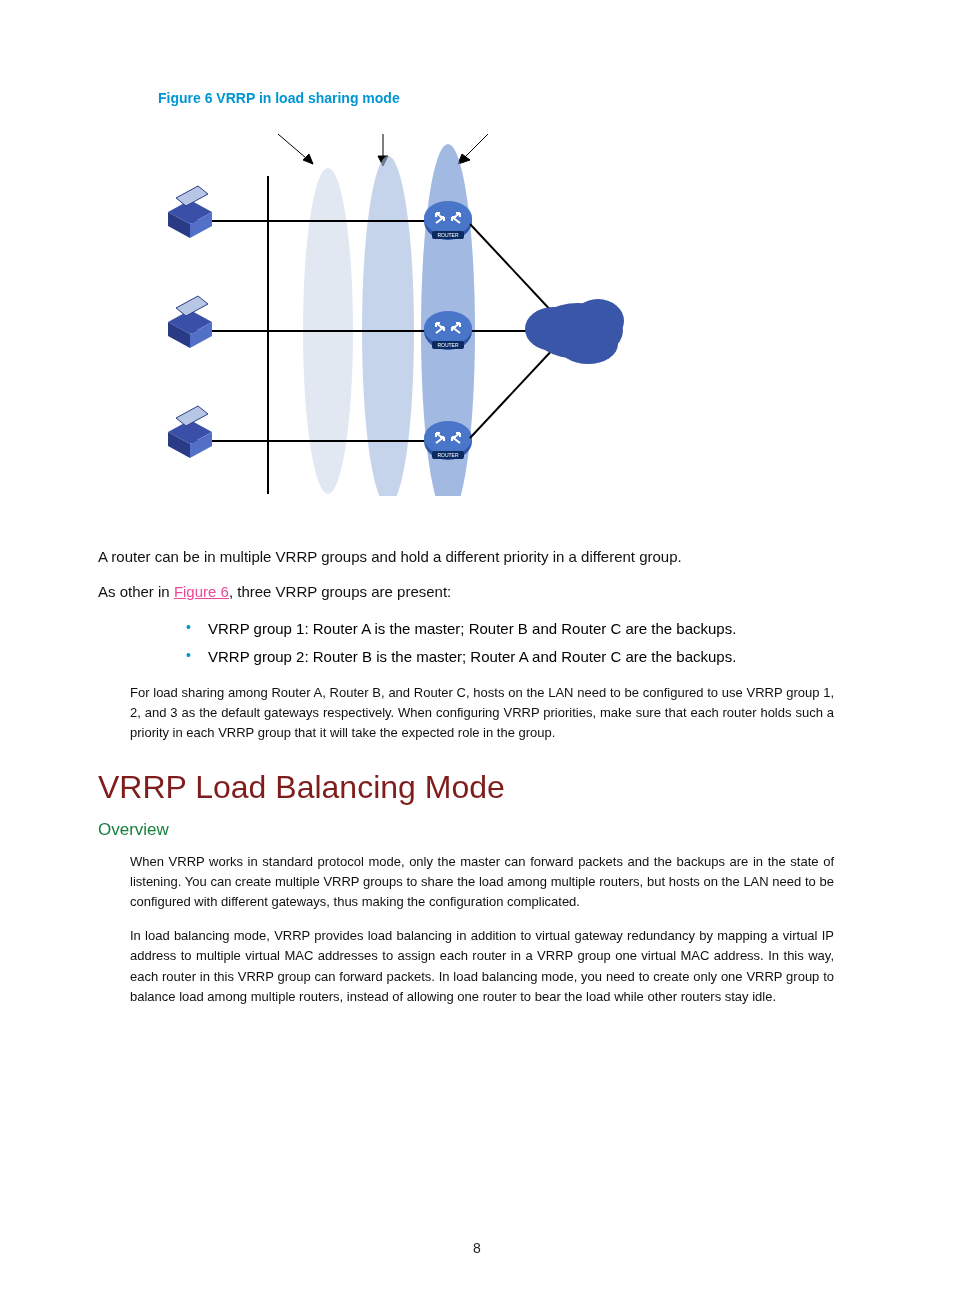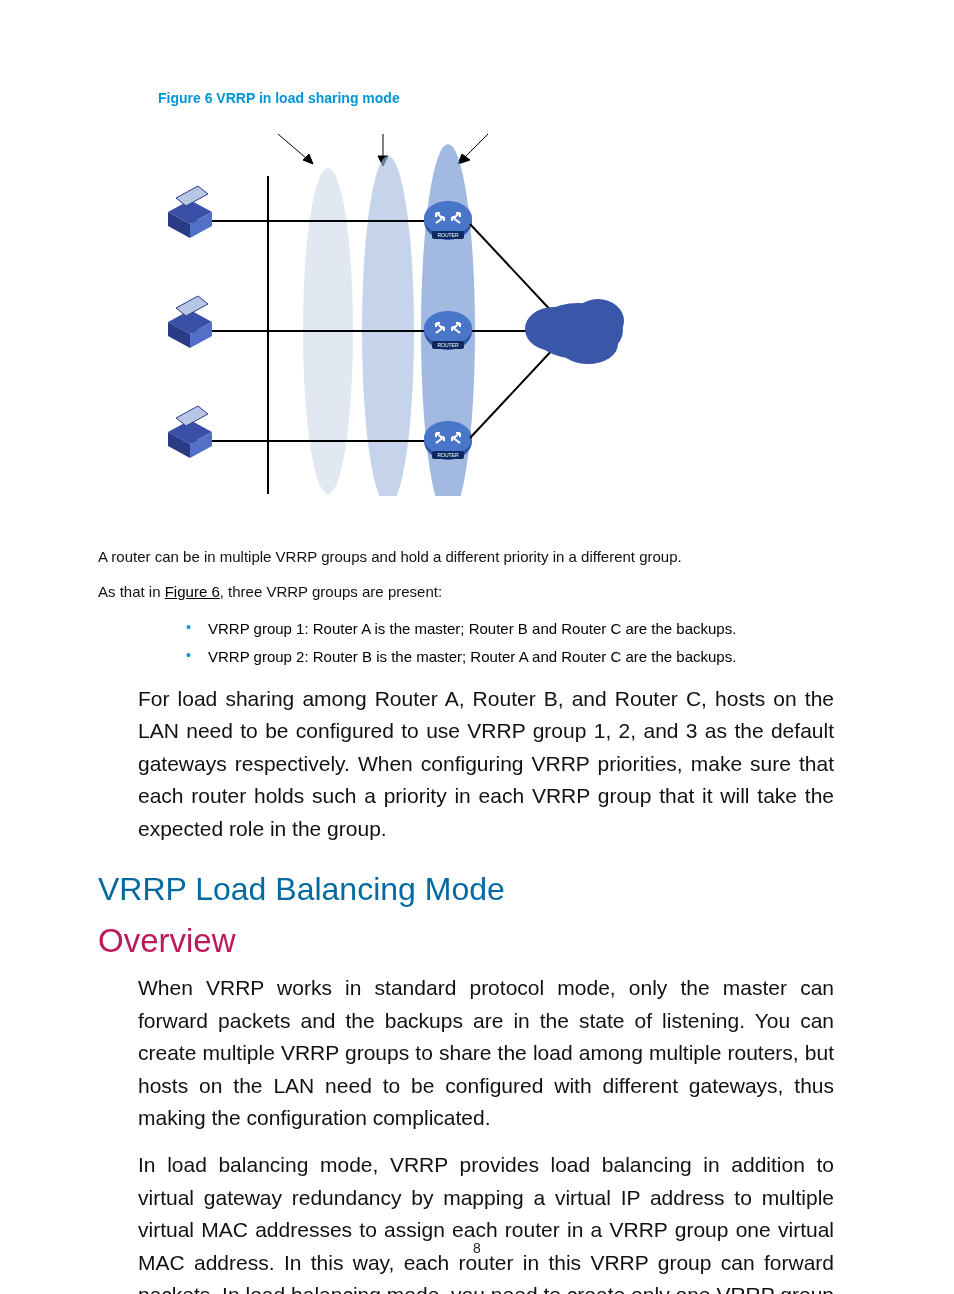--- a/index.html
+++ b/index.html
@@ -25,59 +25,59 @@
     margin-left: 60px;
     margin-bottom: 46px;
   }
   .intro-text {
     font-size: 15px;
     color: #111;
     margin-bottom: 12px;
     line-height: 1.5;
   }
   a.fig-link {
-    color: #000000;
+    color: #ec4899;
   }
   ul.vrrp-list {
     margin: 4px 0 12px 80px;
     padding-left: 30px;
     list-style: none;
   }
   ul.vrrp-list li {
     position: relative;
     font-size: 15px;
     line-height: 1.85;
   }
   ul.vrrp-list li::before {
     content: "•";
     color: #0096d6;
     position: absolute;
     left: -22px;
     font-size: 14px;
   }
   .body-para {
-    font-size: 21px;
+    font-size: 13px;
     color: #111;
-    margin-left: 40px;
+    margin-left: 32px;
     margin-bottom: 14px;
     line-height: 1.55;
     text-align: justify;
   }
   h1.h1 {
     font-family: Arial, Helvetica, sans-serif;
     font-weight: 300;
     font-size: 32px;
-    color: #0369a1;
+    color: #7f1d1d;
     margin: 26px 0 14px 0;
   }
   h2.h2 {
     font-family: Arial, Helvetica, sans-serif;
     font-weight: 300;
-    font-size: 33px;
-    color: #be185d;
+    font-size: 17px;
+    color: #15803d;
     margin: 10px 0 12px 0;
   }
   .page-number {
     position: absolute;
     bottom: 38px;
     left: 0;
     width: 954px;
     text-align: center;
     font-size: 14px;
     color: #222;
@@ -185,21 +185,21 @@
         <ellipse cx="395" cy="213" rx="28" ry="22" fill="#3a56a8"></ellipse>
         <ellipse cx="440" cy="205" rx="26" ry="22" fill="#3a56a8"></ellipse>
         <ellipse cx="430" cy="228" rx="30" ry="20" fill="#3a56a8"></ellipse>
       </g>
     </svg>
   </div>
 
   <div class="intro-text">A router can be in multiple VRRP groups and hold a different priority in a different group.</div>
 
   <div class="intro-text">
-    <span>As that in </span><a href="#" class="fig-link">Figure 6</a><span>, three VRRP groups are present:</span>
+    <span>As other in </span><a href="#" class="fig-link">Figure 6</a><span>, three VRRP groups are present:</span>
   </div>
 
   <ul class="vrrp-list">
     <li>VRRP group 1: Router A is the master; Router B and Router C are the backups.</li>
     <li>VRRP group 2: Router B is the master; Router A and Router C are the backups.</li>
   </ul>
 
   <div class="body-para">For load sharing among Router A, Router B, and Router C, hosts on the LAN need to be configured to use VRRP group 1, 2, and 3 as the default gateways respectively. When configuring VRRP priorities, make sure that each router holds such a priority in each VRRP group that it will take the expected role in the group.</div>
 
   <h1 class="h1">VRRP Load Balancing Mode</h1>

